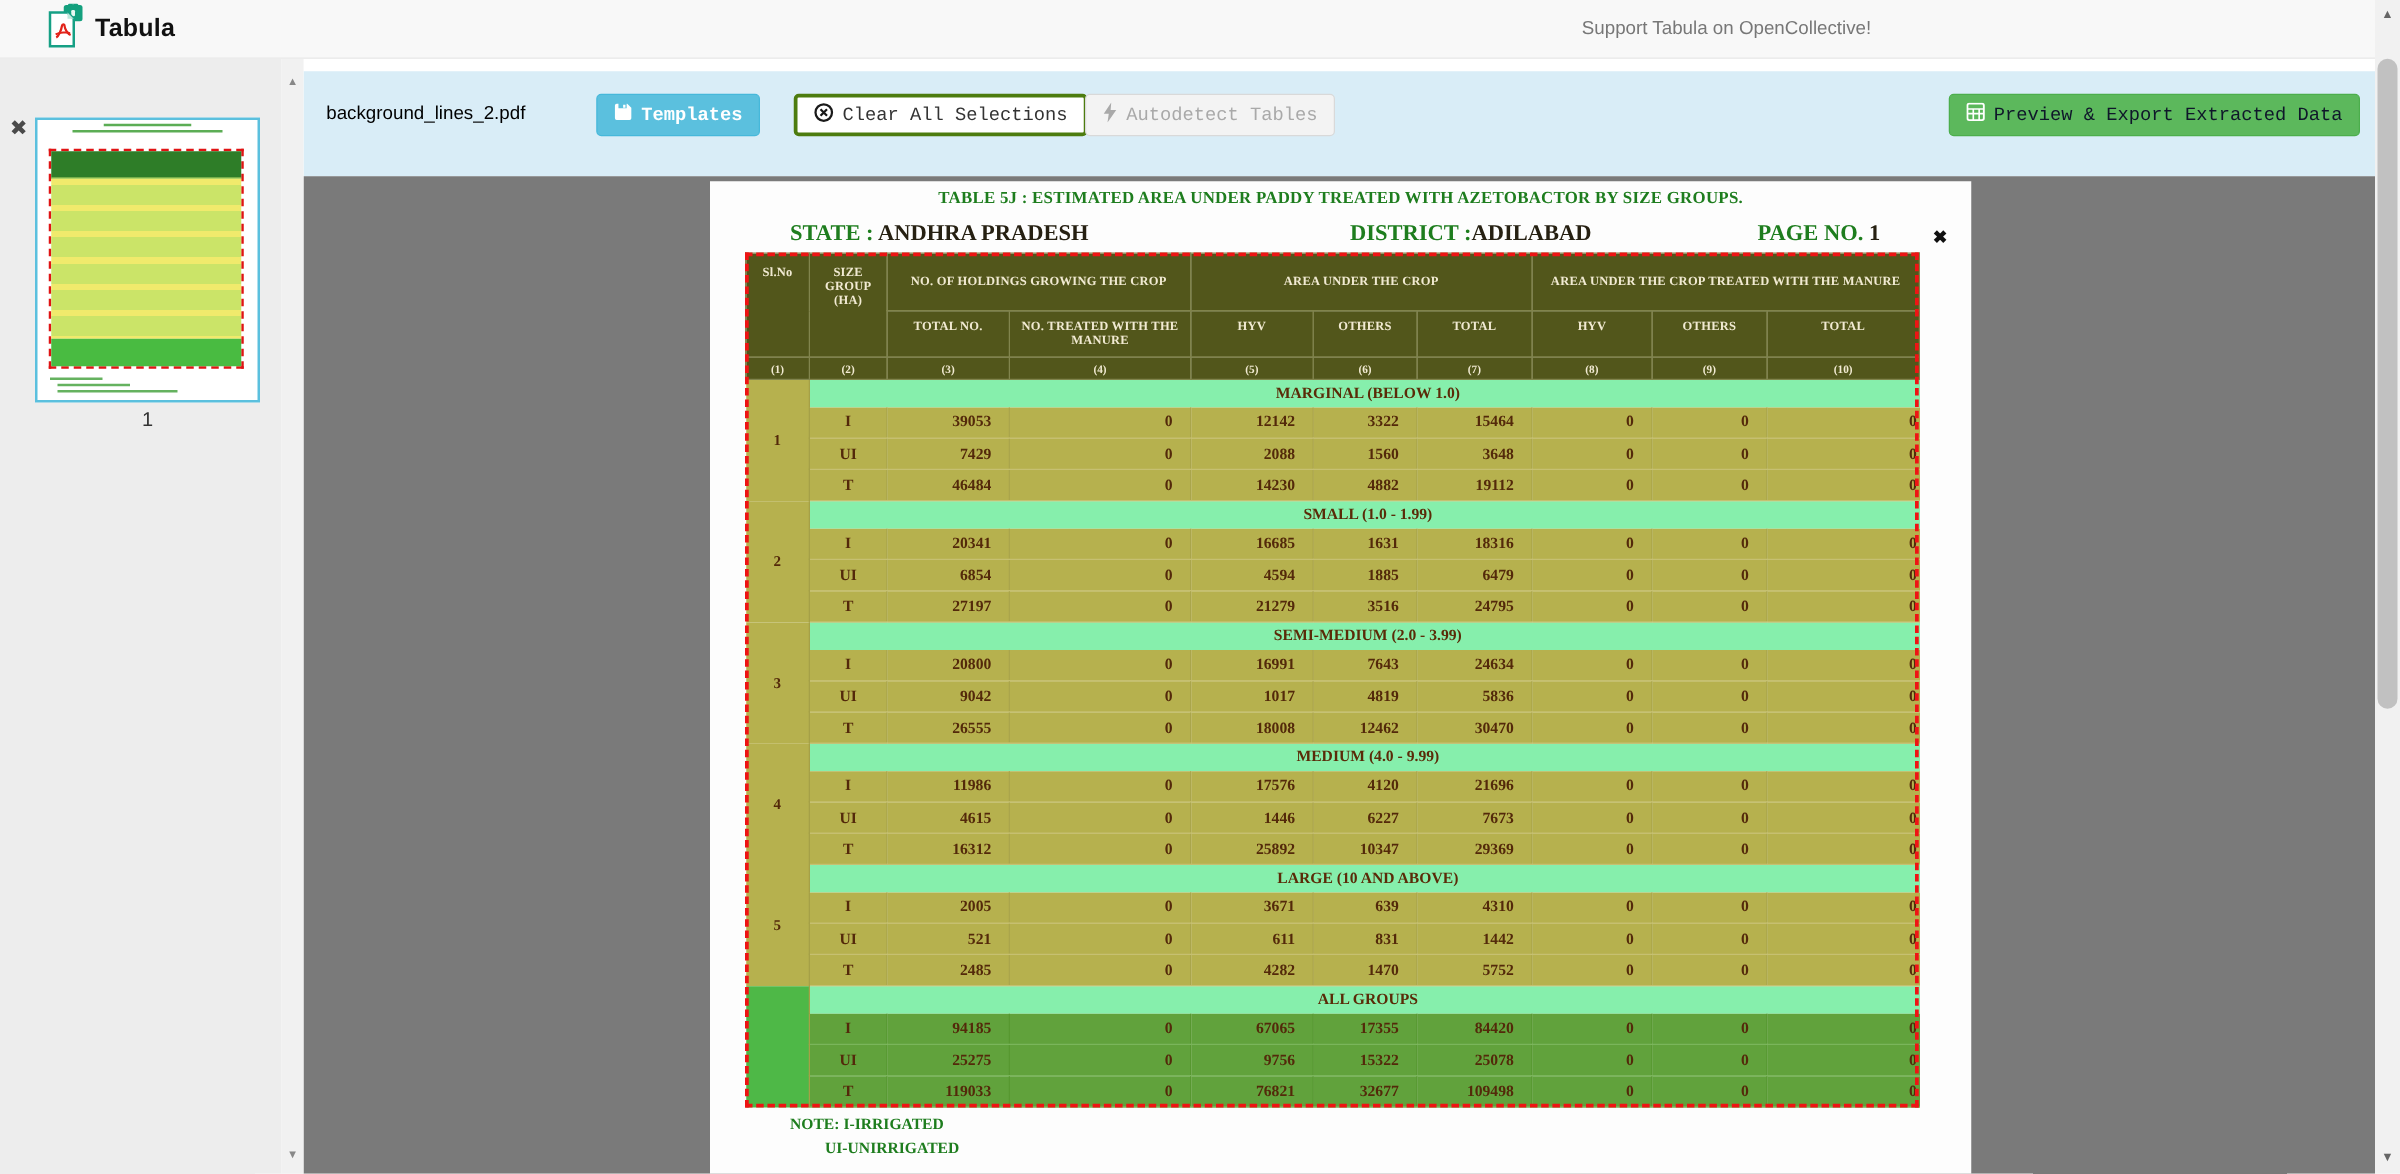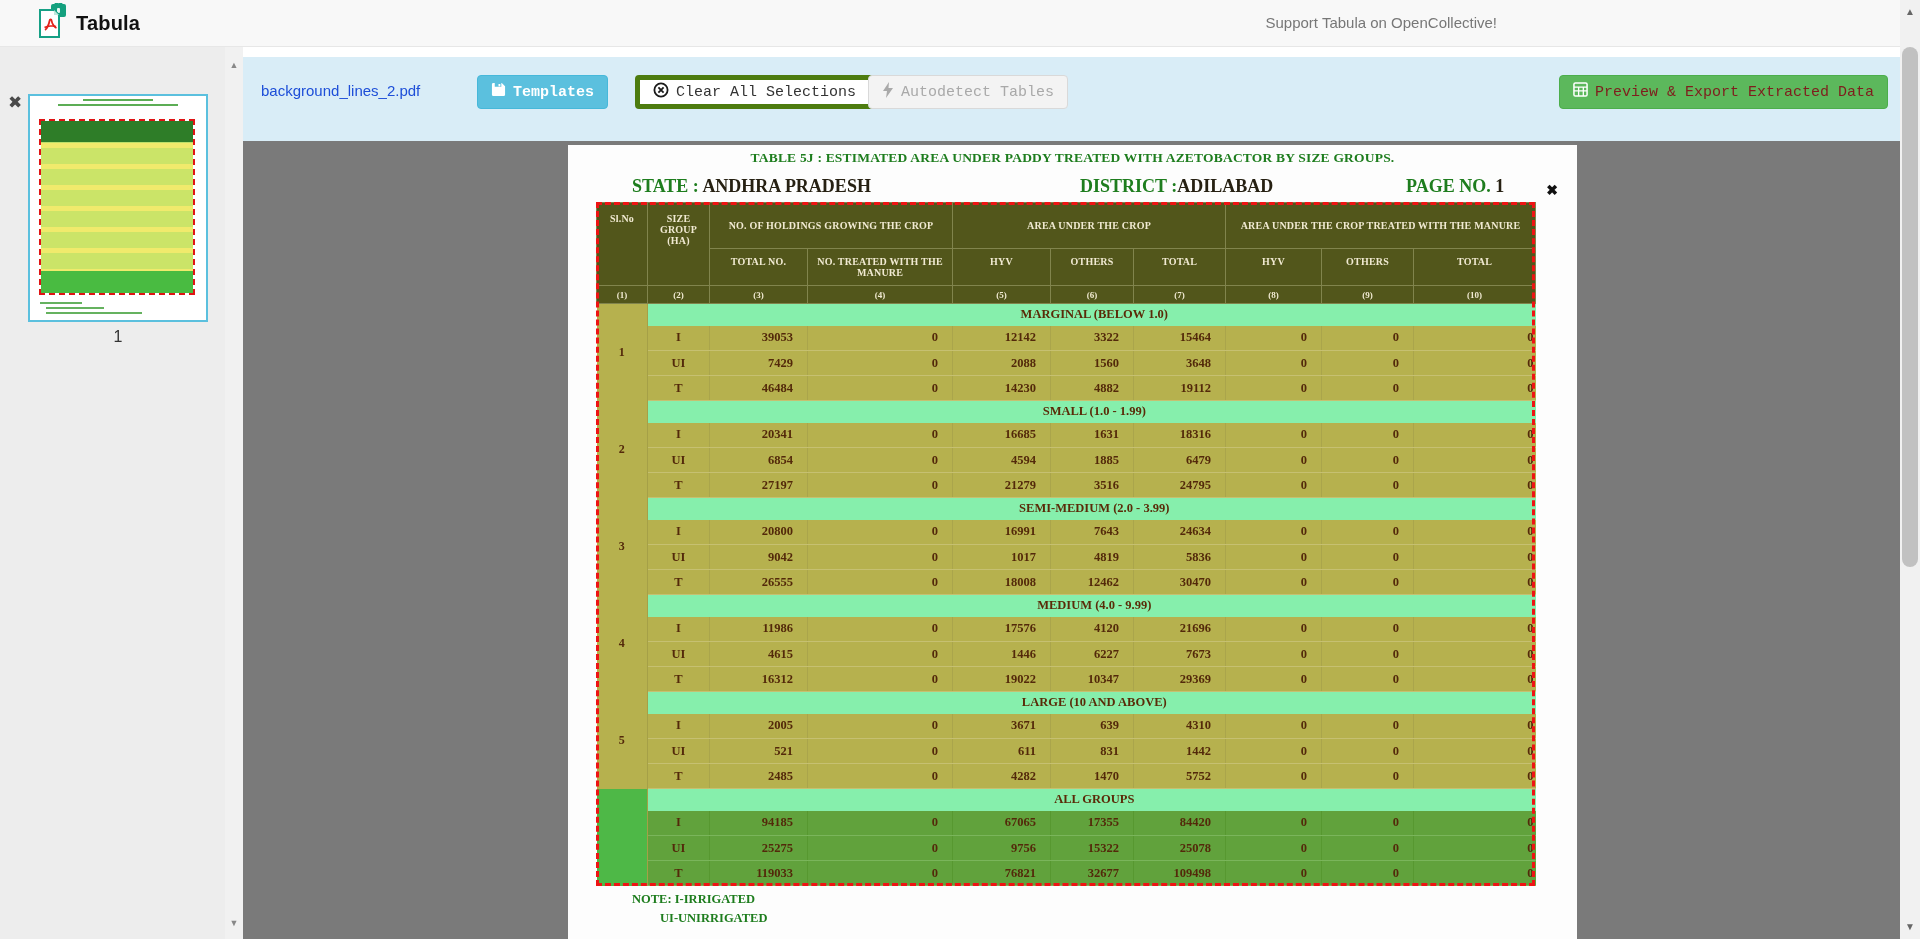--- a/index.html
+++ b/index.html
@@ -36,29 +36,29 @@
 
   
   .side-scroll { position:absolute; left:225px; top:47px; width:18px; height:892px; background:#f1f1f1; }
   .scroll-arrow { position:absolute; left:0; width:18px; height:16px; color:#888;
                   font-size:9px; text-align:center; line-height:16px; cursor:pointer; }
 
   
   .main { position:absolute; left:243px; top:47px; width:1657px; height:892px; background:#fff; }
 
   .toolbar { position:absolute; left:0; top:10px; width:1657px; height:84px; background:#d9edf7; }
-  .filename { position:absolute; left:18px; top:25px; font-size:15px; color:#1d4ed8; }
+  .filename { position:absolute; left:18px; top:25px; font-size:15px; color:#000000; }
   .btn { position:absolute; top:18px; height:34px; border-radius:4px; font-size:15px;
          padding:0 13px; display:inline-flex; align-items:center; gap:7px; cursor:pointer;
          font-family:Liberation Mono, monospace; }
   .btn svg { flex:0 0 auto; }
   .btn-templates { left:234px; background:#5bc0de; border:1px solid #46b8da; color:#fff; font-weight:bold; }
-  .btn-clear { left:392px; background:#ffffff; border:5px solid #4d7c0f; color:#333; }
+  .btn-clear { left:392px; background:#ffffff; border:3px solid #4d7c0f; color:#333; }
   .btn-auto { left:625px; background:#f3f3f3; border:1px solid #d9d9d9; color:#a9a9a9; cursor:default; }
-  .btn-export { right:12px; background:#5cb85c; border:1px solid #4cae4c; color:#7f1d1d; }
+  .btn-export { right:12px; background:#5cb85c; border:1px solid #4cae4c; color:#0f172a; }
 
   .pdf-area { position:absolute; left:0; top:94px; width:1657px; height:798px; background:#7a7a7a; }
   .pdf-page { position:absolute; left:325px; top:4px; width:1009px; height:794px; background:#fdfdfd;
               font-family:"Liberation Serif","DejaVu Serif",serif; }
 
   .pdf-title { position:absolute; left:0; top:5px; width:100%; text-align:center;
                color:#1e7d1e; font-weight:bold; font-size:13.5px; letter-spacing:.2px; }
   .meta { position:absolute; top:31px; font-weight:bold; font-size:18px; }
   .meta .lbl { color:#1e7d1e; }
   .meta .val { color:#262012; }
@@ -389,21 +389,21 @@
                 <td class="num">6227</td>
                 <td class="num">7673</td>
                 <td class="num">0</td>
                 <td class="num">0</td>
                 <td class="num">0</td>
               </tr>
               <tr class="data-row">
                 <td class="rlabel">T</td>
                 <td class="num">16312</td>
                 <td class="num">0</td>
-                <td class="num">19022</td>
+                <td class="num">25892</td>
                 <td class="num">10347</td>
                 <td class="num">29369</td>
                 <td class="num">0</td>
                 <td class="num">0</td>
                 <td class="num">0</td>
               </tr>
               <tr class="band-row">
                 <td class="slno" rowspan="4">5</td>
                 <td colspan="9" class="band">LARGE (10 AND ABOVE)</td>
               </tr>

